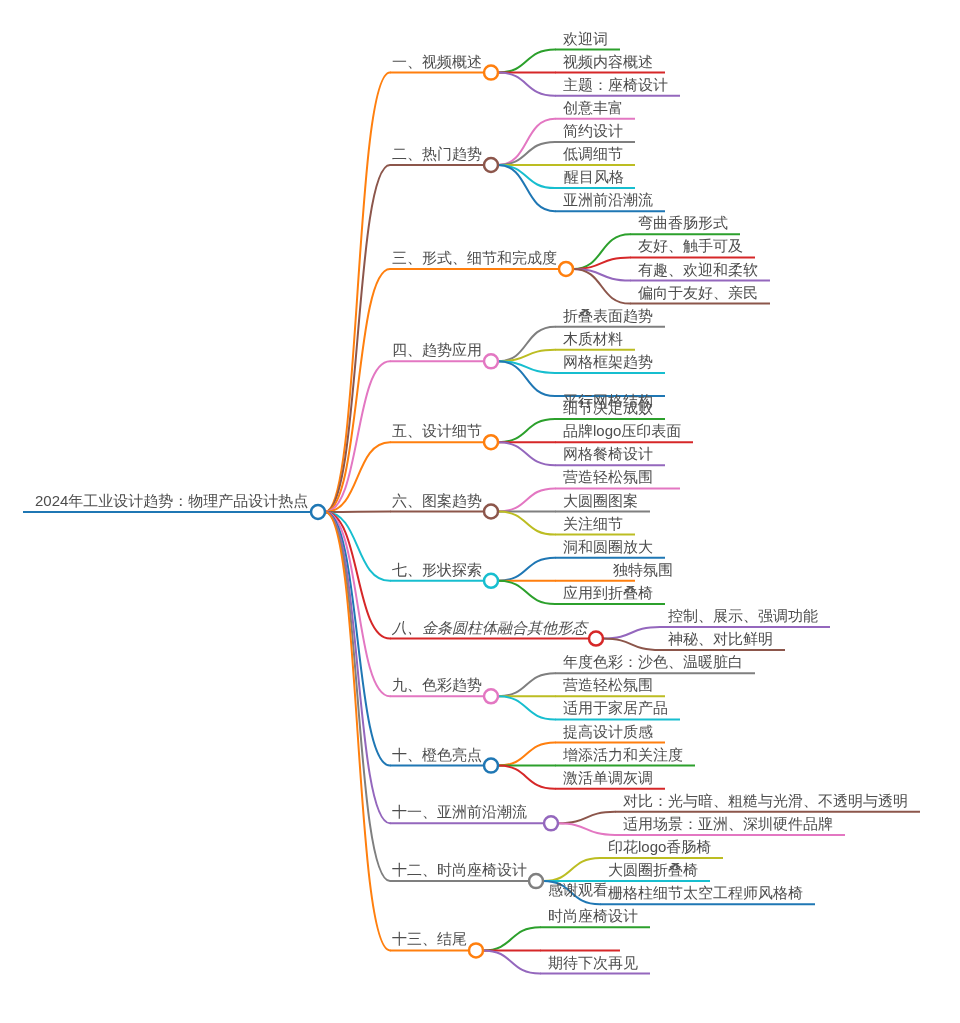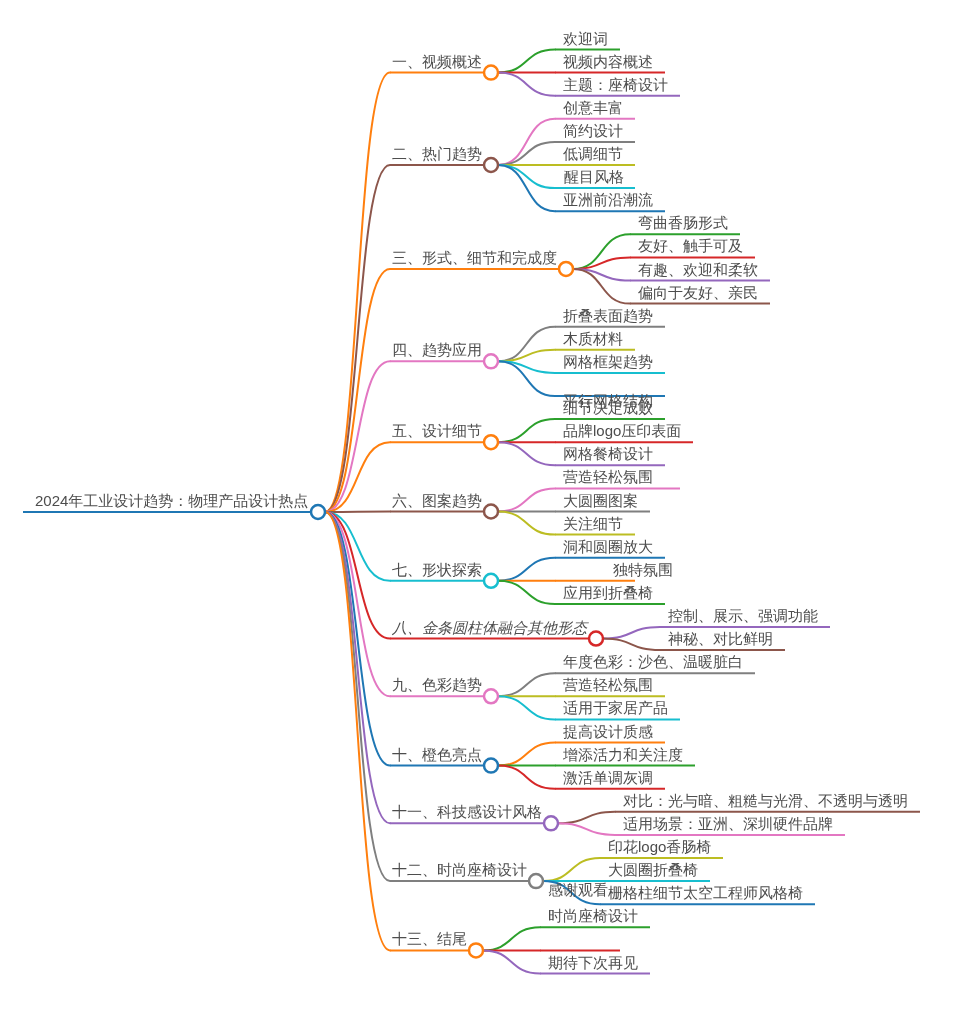--- a/index.html
+++ b/index.html
@@ -196,21 +196,21 @@
       <span class="node-label" style="visibility: visible; left: 668px; top: 606px;">控制、展示、强调功能</span>
       <span class="node-label" style="visibility: visible; left: 668px; top: 629.1px;">神秘、对比鲜明</span>
       <span class="node-label" style="visibility: visible; left: 392px; top: 675.3px;">九、色彩趋势</span>
       <span class="node-label" style="visibility: visible; left: 563px; top: 652.2px;">年度色彩：沙色、温暖脏白</span>
       <span class="node-label" style="visibility: visible; left: 563px; top: 675.3px;">营造轻松氛围</span>
       <span class="node-label" style="visibility: visible; left: 563px; top: 698.4px;">适用于家居产品</span>
       <span class="node-label" style="visibility: visible; left: 392px; top: 744.6px;">十、橙色亮点</span>
       <span class="node-label" style="visibility: visible; left: 563px; top: 721.5px;">提高设计质感</span>
       <span class="node-label" style="visibility: visible; left: 563px; top: 744.6px;">增添活力和关注度</span>
       <span class="node-label" style="visibility: visible; left: 563px; top: 767.7px;">激活单调灰调</span>
-      <span class="node-label" style="visibility: visible; left: 392px; top: 802.35px;">十一、科技感设计风格</span>
+      <span class="node-label" style="visibility: visible; left: 392px; top: 802.35px;">十一、亚洲前沿潮流</span>
       <span class="node-label" style="visibility: visible; left: 623px; top: 790.8px;">对比：光与暗、粗糙与光滑、不透明与透明</span>
       <span class="node-label" style="visibility: visible; left: 623px; top: 813.9px;">适用场景：亚洲、深圳硬件品牌</span>
       <span class="node-label" style="visibility: visible; left: 392px; top: 860.1px;">十二、时尚座椅设计</span>
       <span class="node-label" style="visibility: visible; left: 608px; top: 837px;">印花logo香肠椅</span>
       <span class="node-label" style="visibility: visible; left: 608px; top: 860.1px;">大圆圈折叠椅</span>
       <span class="node-label" style="visibility: visible; left: 608px; top: 883.2px;">栅格柱细节太空工程师风格椅</span>
       <span class="node-label" style="visibility: visible; left: 392px; top: 929.4px;">十三、结尾</span>
       <span class="node-label" style="visibility: visible; left: 548px; top: 906.3px;">时尚座椅设计</span>
       <span class="node-label" style="visibility: visible; left: 548px; top: 880px;">感谢观看</span>
       <span class="node-label" style="visibility: visible; left: 548px; top: 952.5px;">期待下次再见</span>

